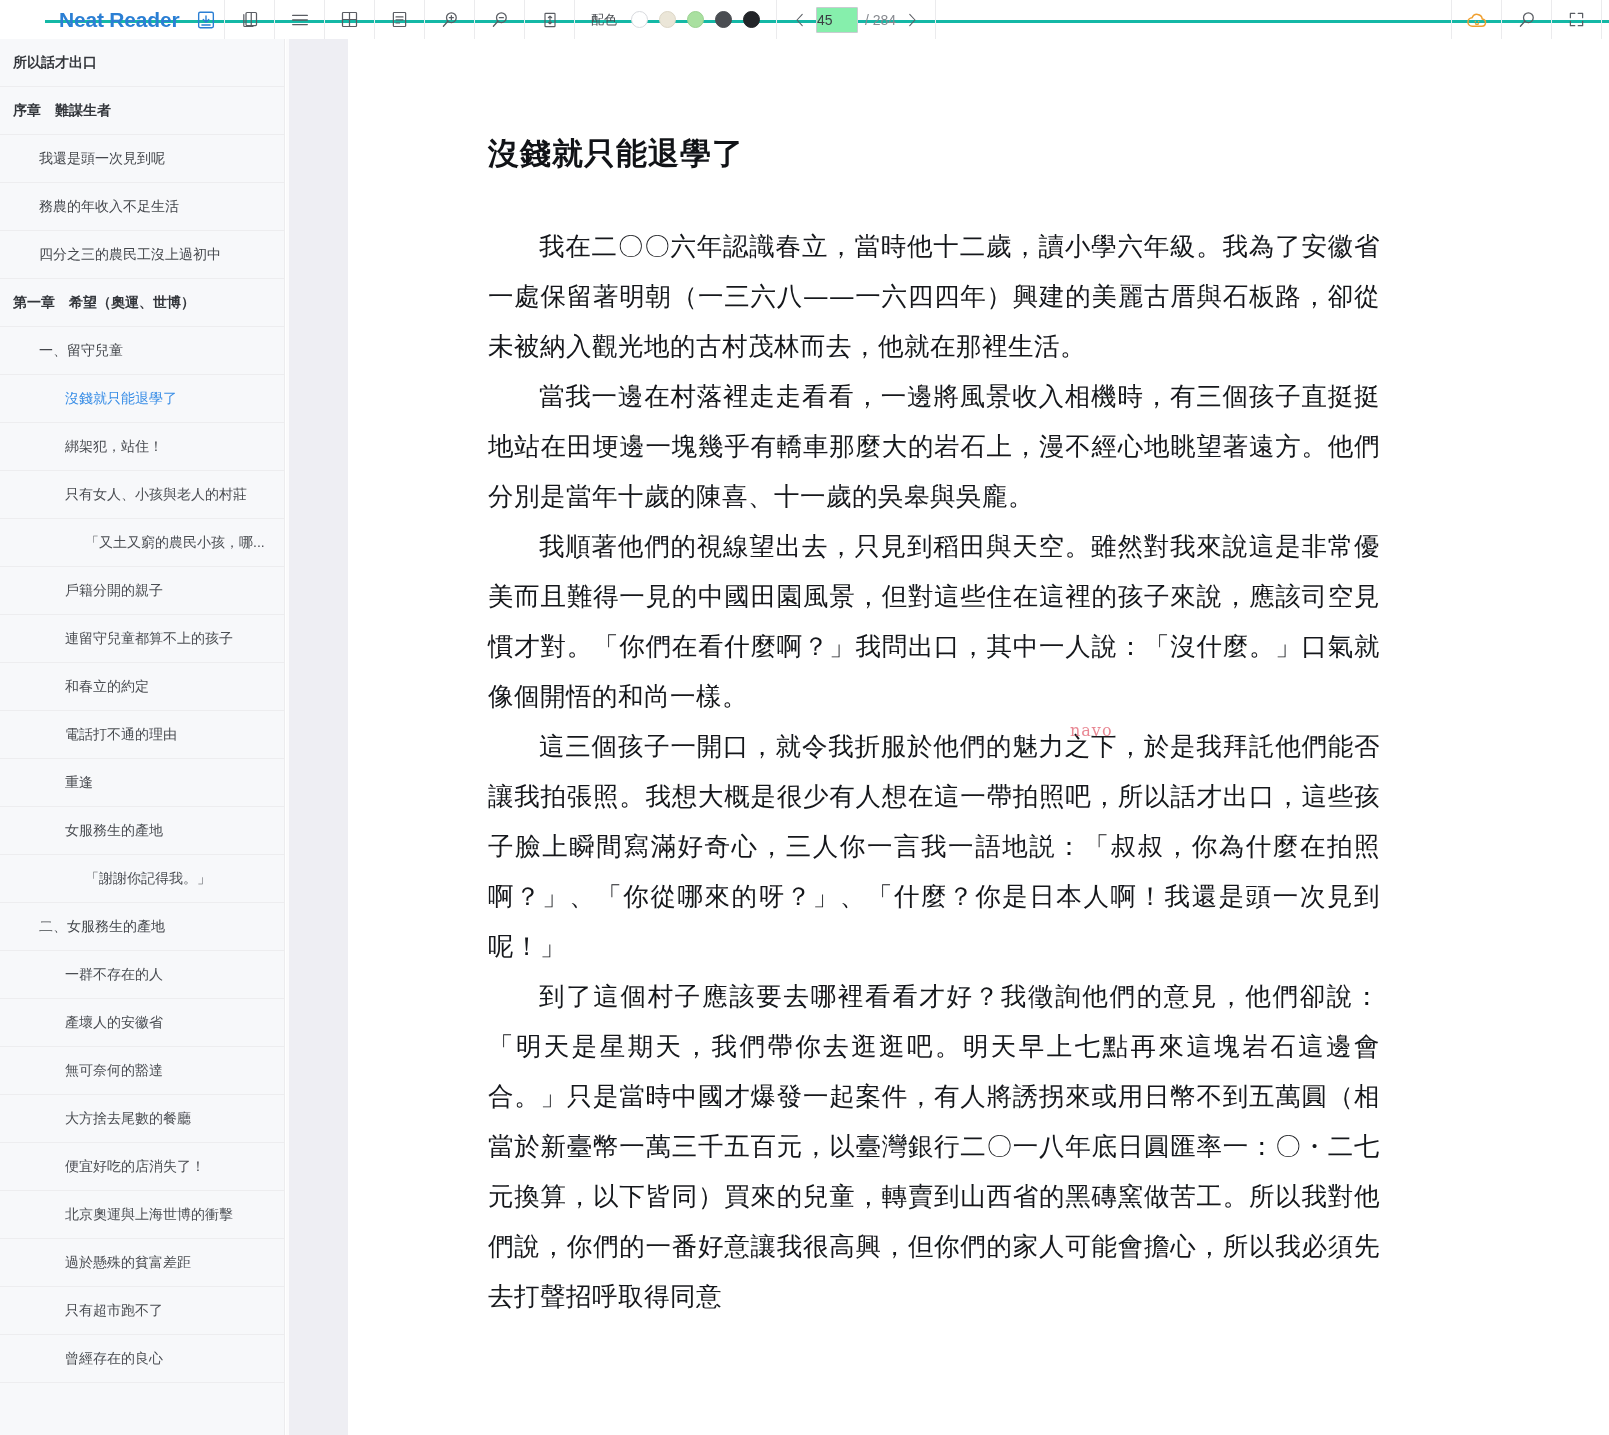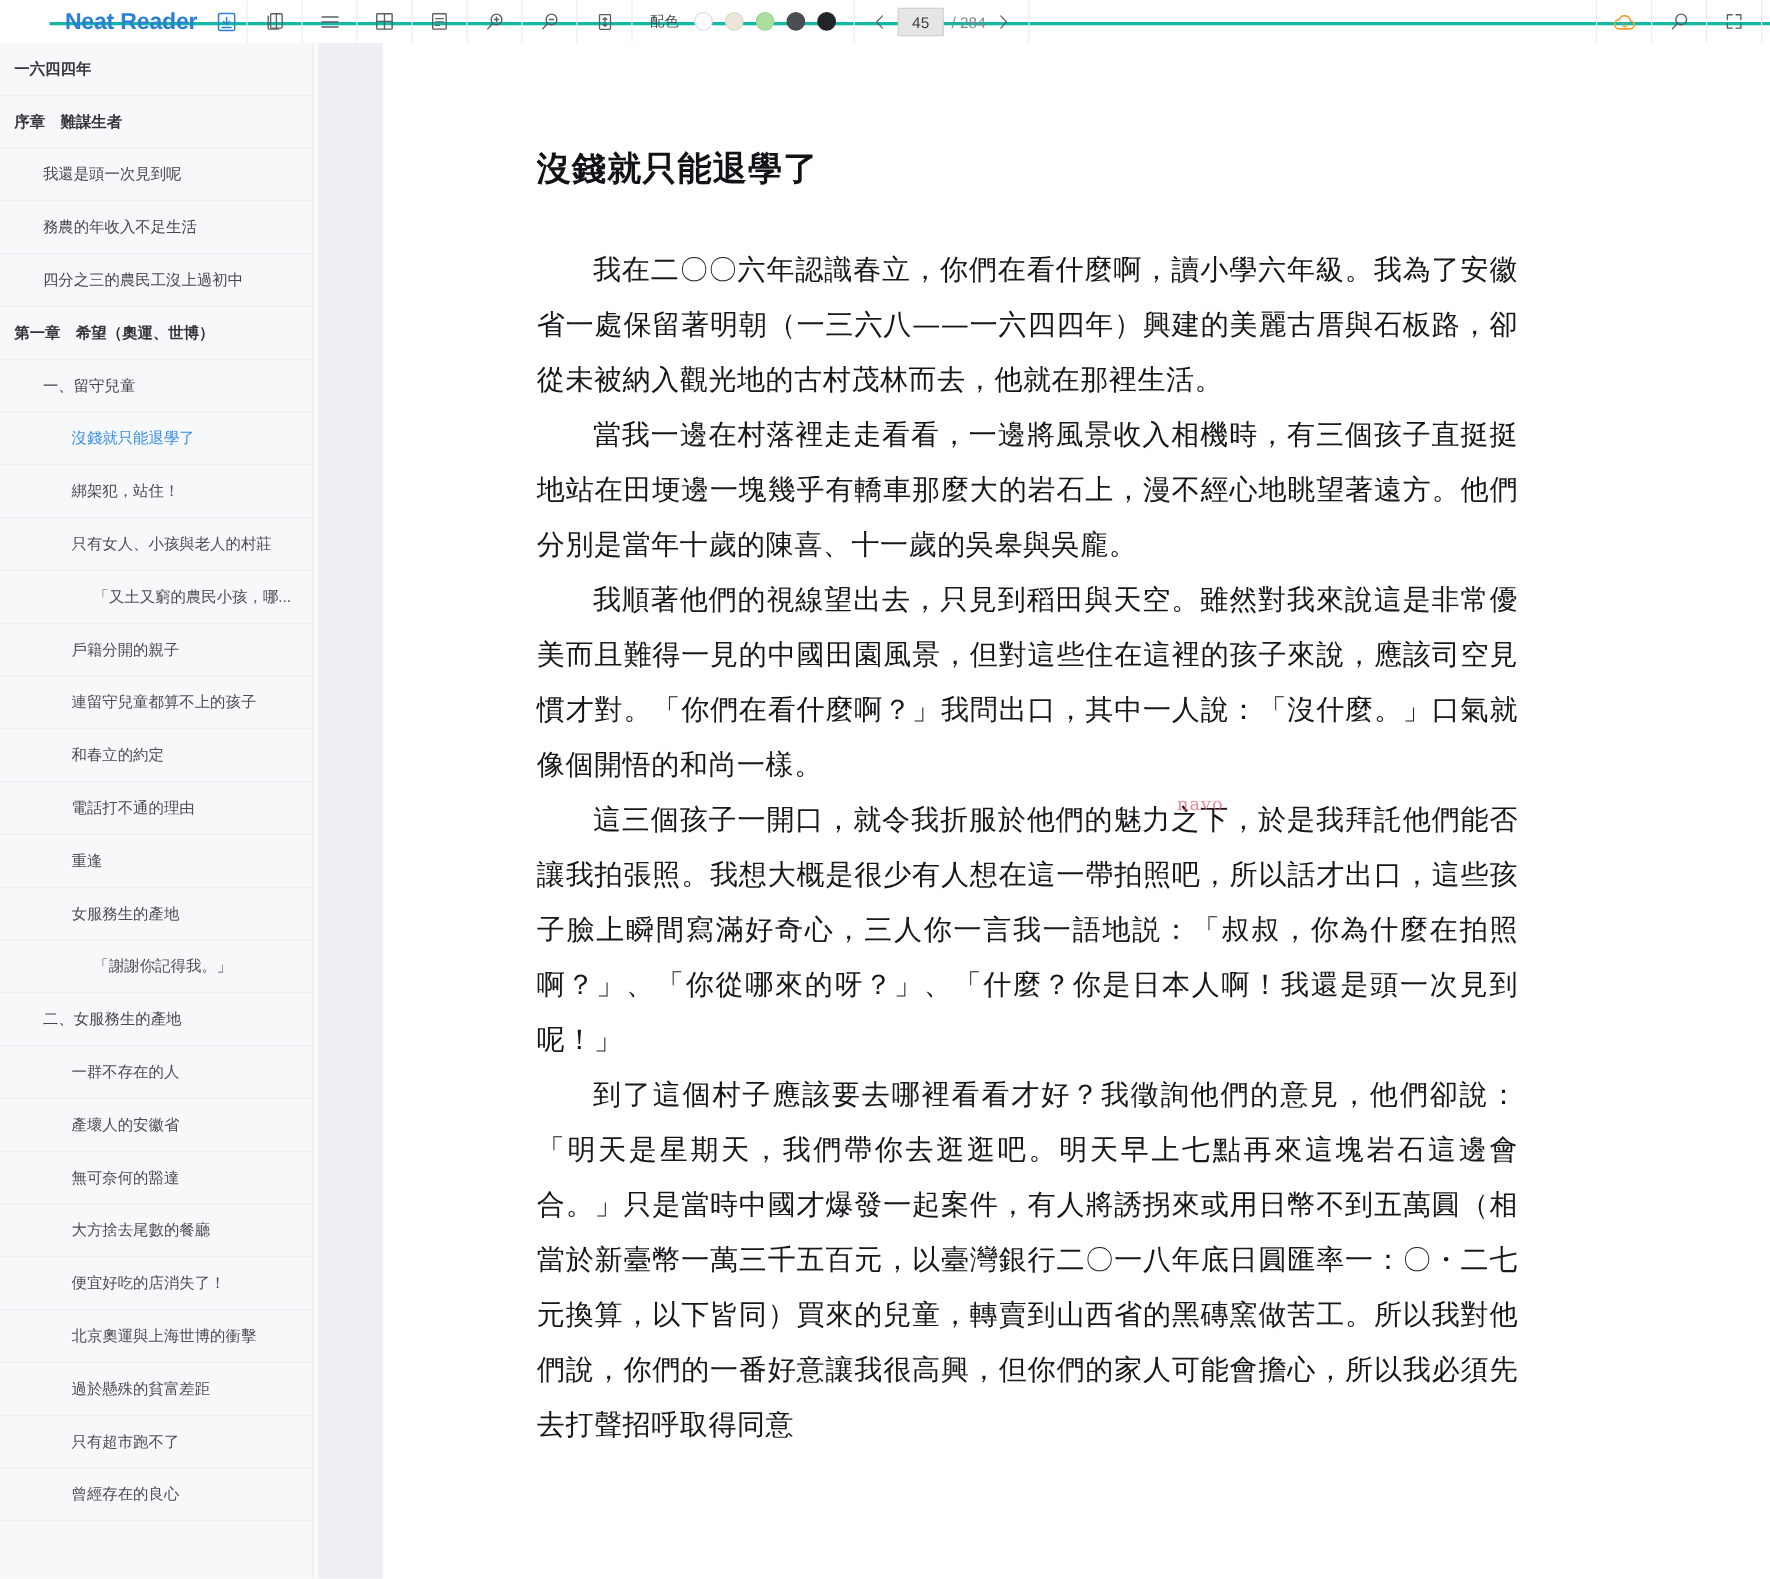--- a/index.html
+++ b/index.html
@@ -74,22 +74,22 @@
     cursor: pointer;
     display: inline-block;
   }
 
   
   .pagenav-group { padding: 0 14px; gap: 7px; }
   .chev { cursor: pointer; display: flex; align-items: center; }
   .page-input {
     width: 42px; height: 26px;
     border: 1px solid #c9ccd1;
-    background: #e5e5e5;
-    text-align: center;
+    background: #86efac;
+    text-align: left;
     font-size: 14px;
     color: #3a3d42;
     font-family: "Liberation Sans", sans-serif;
     outline: none;
     border-radius: 1px;
   }
   .page-total {
     font-size: 14px;
     color: #86898f;
     white-space: nowrap;
@@ -365,21 +365,21 @@
       </g>
         </svg>
     </div>
   </div>
 
 </div>
 
 <div id="sidebar">
 
 <div class="toc-item lvl0">
-      <span>一六四四年</span>
+      <span>所以話才出口</span>
     </div>
     <div class="toc-item lvl0">
       <span>序章　難謀生者</span>
     </div>
     <div class="toc-item lvl1">
       <span>我還是頭一次見到呢</span>
     </div>
     <div class="toc-item lvl1">
       <span>務農的年收入不足生活</span>
     </div>
@@ -457,21 +457,21 @@
     </div>
   </div>
 
 <div id="gutter"></div>
 <div id="gutter-hl"></div>
 
 <div id="page">
   <div id="page-inner">
     <h1 id="chapter-title">沒錢就只能退學了</h1>
     <div id="para-block">
-        <p class="para">我在二〇〇六年認識春立，你們在看什麼啊，讀小學六年級。我為了安徽省一處保留著明朝（一三六八——一六四四年）興建的美麗古厝與石板路，卻從未被納入觀光地的古村茂林而去，他就在那裡生活。</p>
+        <p class="para">我在二〇〇六年認識春立，當時他十二歲，讀小學六年級。我為了安徽省一處保留著明朝（一三六八——一六四四年）興建的美麗古厝與石板路，卻從未被納入觀光地的古村茂林而去，他就在那裡生活。</p>
         <p class="para">當我一邊在村落裡走走看看，一邊將風景收入相機時，有三個孩子直挺挺地站在田埂邊一塊幾乎有轎車那麼大的岩石上，漫不經心地眺望著遠方。他們分別是當年十歲的陳喜、十一歲的吳皋與吳龐。</p>
         <p class="para">我順著他們的視線望出去，只見到稻田與天空。雖然對我來說這是非常優美而且難得一見的中國田園風景，但對這些住在這裡的孩子來說，應該司空見慣才對。「你們在看什麼啊？」我問出口，其中一人說：「沒什麼。」口氣就像個開悟的和尚一樣。</p>
         <p class="para">這三個孩子一開口，就令我折服於他們的魅力之下，於是我拜託他們能否讓我拍張照。我想大概是很少有人想在這一帶拍照吧，所以話才出口，這些孩子臉上瞬間寫滿好奇心，三人你一言我一語地説：「叔叔，你為什麼在拍照啊？」、「你從哪來的呀？」、「什麼？你是日本人啊！我還是頭一次見到呢！」</p>
         <p class="para">到了這個村子應該要去哪裡看看才好？我徵詢他們的意見，他們卻說：「明天是星期天，我們帶你去逛逛吧。明天早上七點再來這塊岩石這邊會合。」只是當時中國才爆發一起案件，有人將誘拐來或用日幣不到五萬圓（相當於新臺幣一萬三千五百元，以臺灣銀行二〇一八年底日圓匯率一：〇・二七元換算，以下皆同）買來的兒童，轉賣到山西省的黑磚窯做苦工。所以我對他們說，你們的一番好意讓我很高興，但你們的家人可能會擔心，所以我必須先去打聲招呼取得同意</p>
       </div>
   </div>
   <div id="watermark">navo</div>
 </div>
 
 </body></html>

